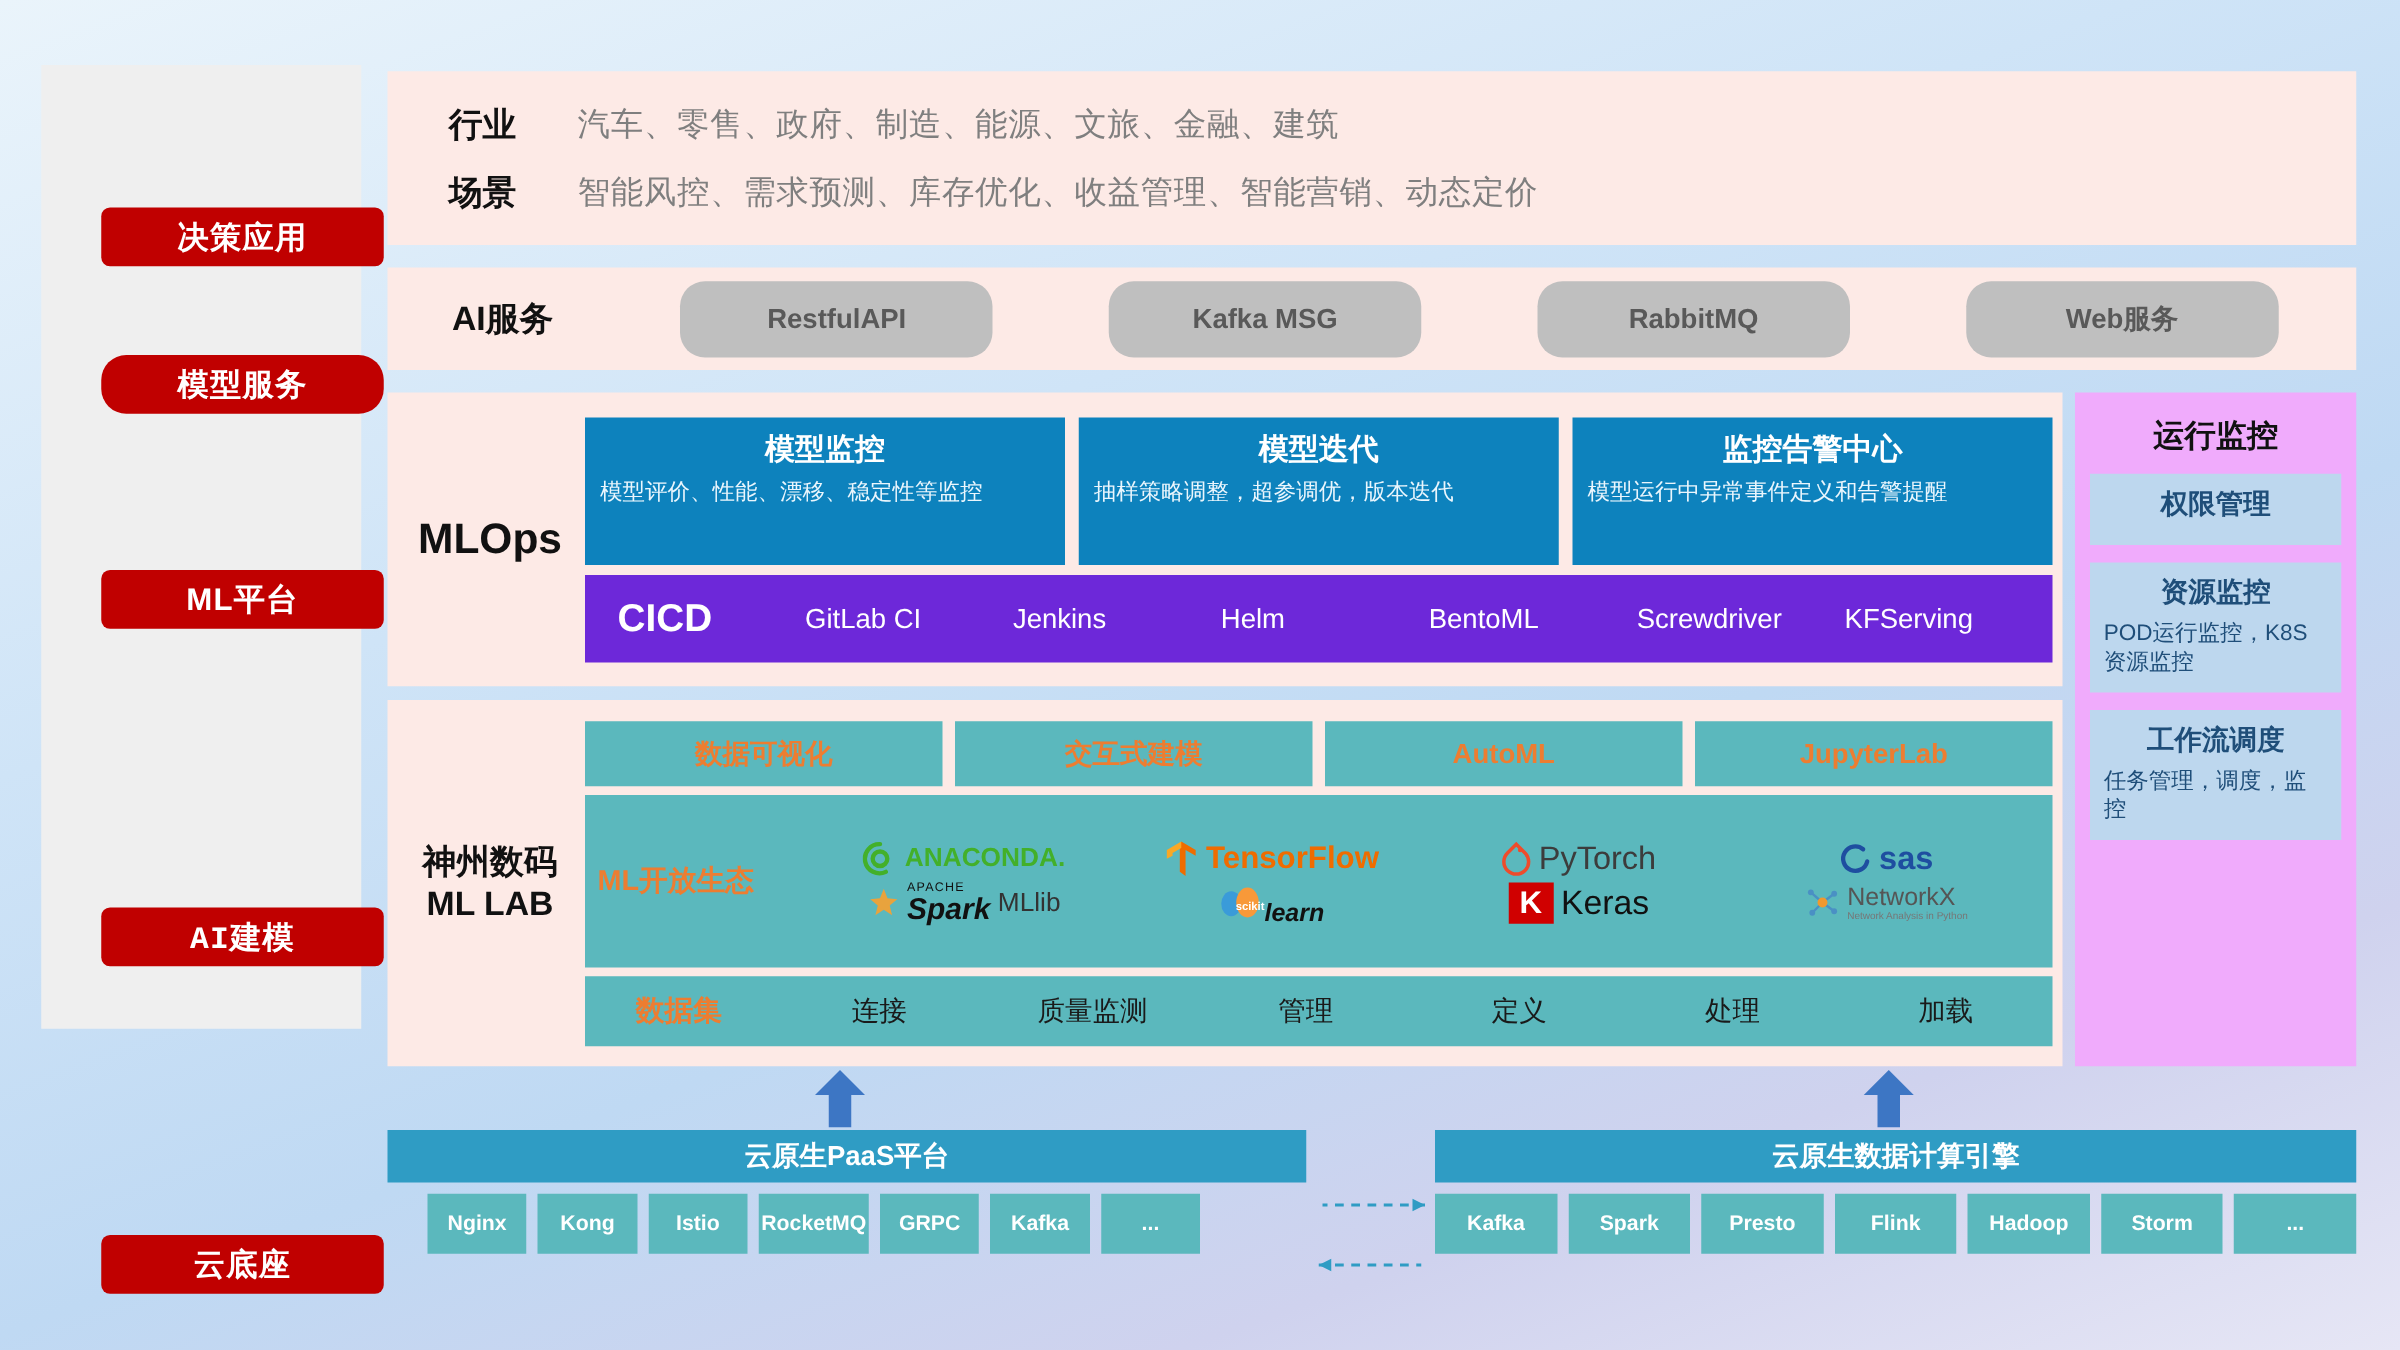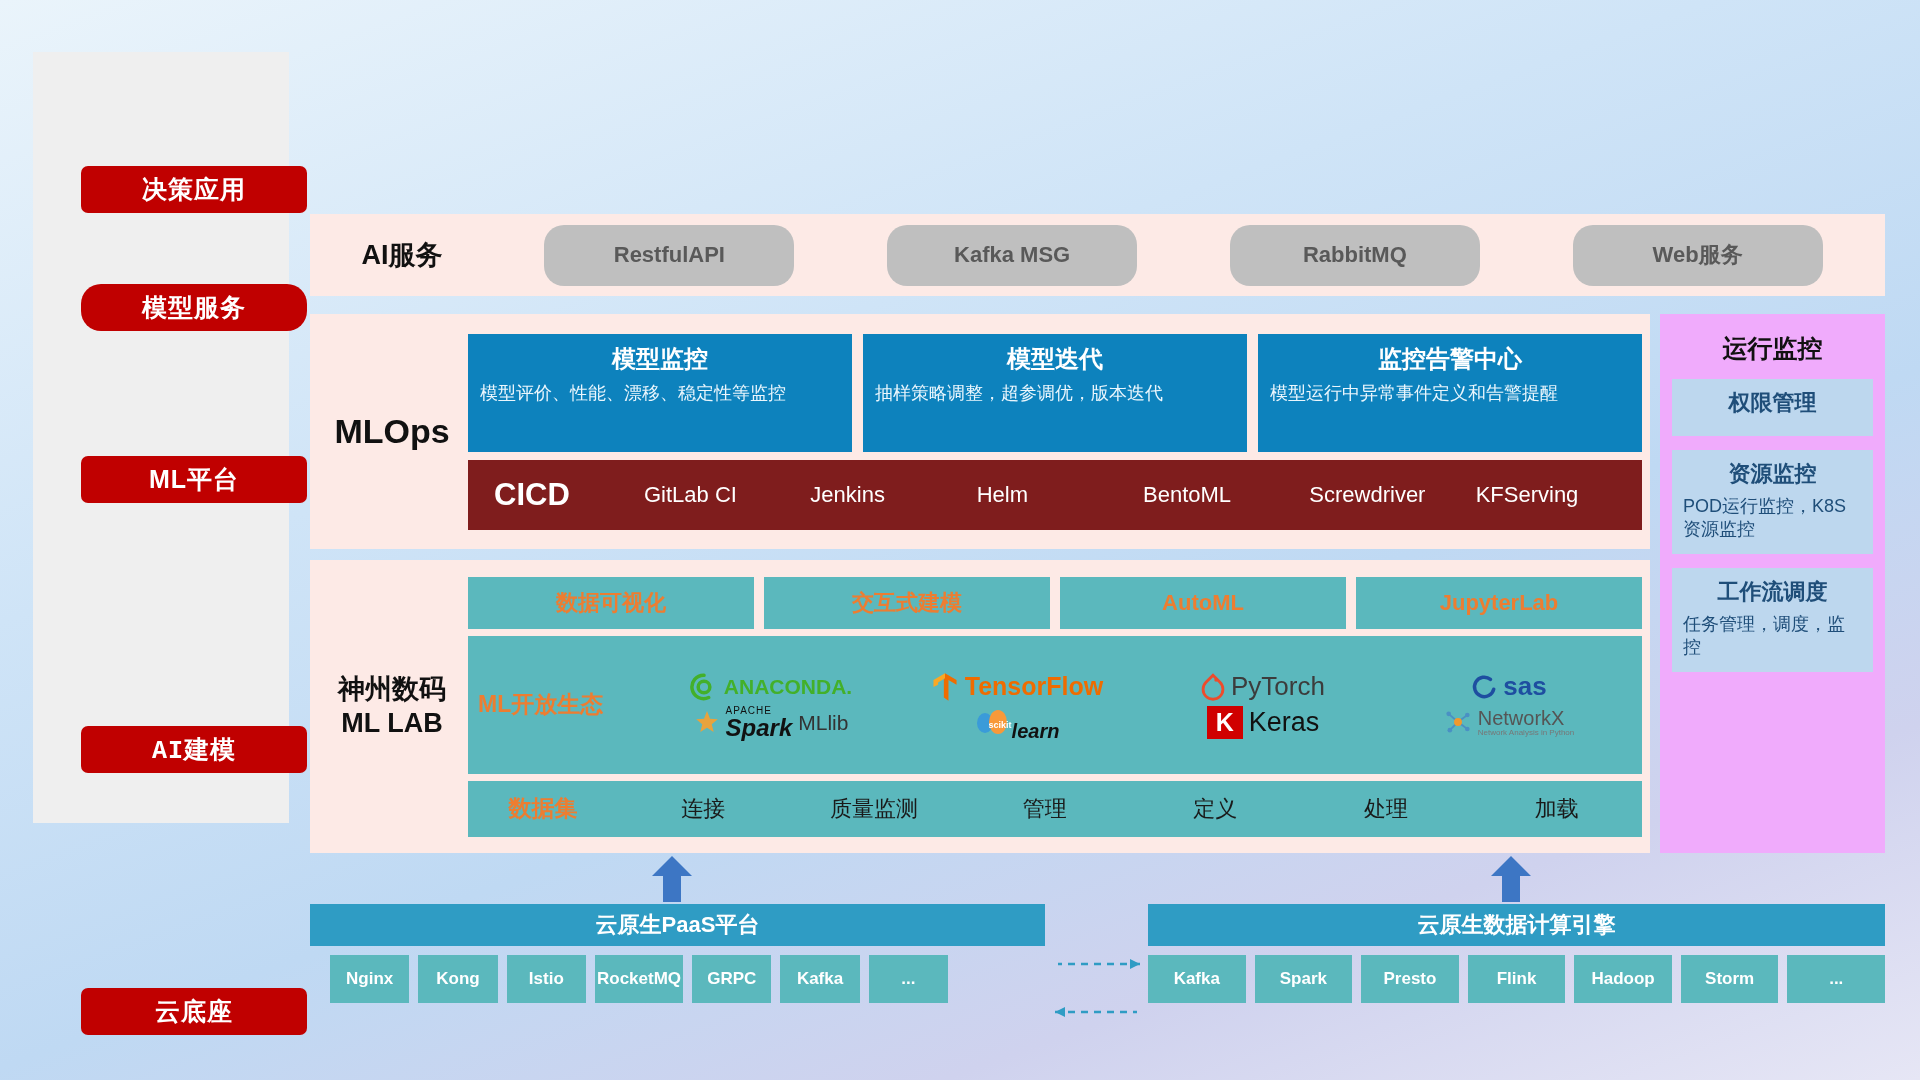--- a/index.html
+++ b/index.html
@@ -63,21 +63,21 @@
                 display:flex; align-items:center; }
   #band-mlops .band-label { width:152px; font-size:34px; margin-left:6px; }
   .mlops-col { flex:1; display:flex; flex-direction:column; gap:8px; padding-right:8px; }
   .mlops-cards { display:flex; gap:11px; }
   .mlops-card {
     flex:1; background:#0d82bd; color:#fff; height:118px; padding:9px 12px;
   }
   .mlops-card .t { font-size:24px; font-weight:bold; text-align:center; margin-bottom:7px;}
   .mlops-card .d { font-size:18px; line-height:1.28; color:#eaf6fd; }
   .cicd {
-    background:#7f1d1d; color:#fff; height:70px; display:flex; align-items:center;
+    background:#6d28d9; color:#fff; height:70px; display:flex; align-items:center;
     padding-left:26px; gap:0; overflow:hidden;
   }
   .cicd .ci-title { font-size:31px; font-weight:bold; width:150px; flex:0 0 150px; }
   .cicd .ci-item { flex:1; font-size:22px; line-height:1.15; }
 
   
   #band-model { left:310px; top:560px; width:1340px; height:293px; display:flex; align-items:center; }
   #band-model .band-label { width:152px; font-size:27px; line-height:1.25; margin-left:6px; }
   .model-col { flex:1; display:flex; flex-direction:column; gap:7px; padding-right:8px; }
   .tools-row { display:flex; gap:10px; }
@@ -111,21 +111,21 @@
   .mon-card .d { color:#1f4e79; font-size:18px; line-height:1.3; }
 
   
   .cloud-bar {
     position:absolute; height:42px; background:#2f9cc4; color:#fff;
     font-size:22px; font-weight:bold; display:flex; align-items:center; justify-content:center;
   }
   #paas-bar  { left:310px;  top:904px; width:735px; }
   #engine-bar{ left:1148px; top:904px; width:737px; }
   .tag-row { position:absolute; display:flex; gap:9px; top:955px; }
-  #paas-tags  { left:306px;  width:642px;padding-left:24px; }
+  #paas-tags  { left:318px;  width:642px;padding-left:24px; }
   #engine-tags{ left:1148px; width:737px; }
   .tag {
     flex:1; height:48px; background:#5bb8bd; color:#fff; font-size:17px; font-weight:bold;
     display:flex; align-items:center; justify-content:center; text-align:center; line-height:1.1;
     padding:0 2px;
   }
   .arrow { position:absolute; width:44px; height:46px; }
   #arrow-left  { left:650px;  top:856px; }
   #arrow-right { left:1489px; top:856px; }
   .dash-wrap { position:absolute; left:1050px; top:950px; width:95px; height:75px; }
@@ -146,20 +146,32 @@
         <span>ML平台</span>
       </div>
     <div class="pill p4">
         <span>AI建模</span>
       </div>
     <div class="pill p5">
         <span>云底座</span>
       </div>
   </div>
 
+  <div class="band" id="band-industry">
+    <div class="ind-grid">
+      <div class="ind-row">
+        <div class="ind-key">行业</div>
+        <div class="ind-val">汽车、零售、政府、制造、能源、文旅、金融、建筑</div>
+      </div>
+      <div class="ind-row">
+        <div class="ind-key">场景</div>
+        <div class="ind-val">智能风控、需求预测、库存优化、收益管理、智能营销、动态定价</div>
+      </div>
+    </div>
+  </div>
 
   <div class="band" id="band-aiservice">
     <div class="band-label">AI服务</div>
     <div class="svc-wrap">
       <div class="svc-chip">RestfulAPI</div>
       <div class="svc-chip">Kafka MSG</div>
       <div class="svc-chip">RabbitMQ</div>
       <div class="svc-chip">Web服务</div>
     </div>
   </div>

